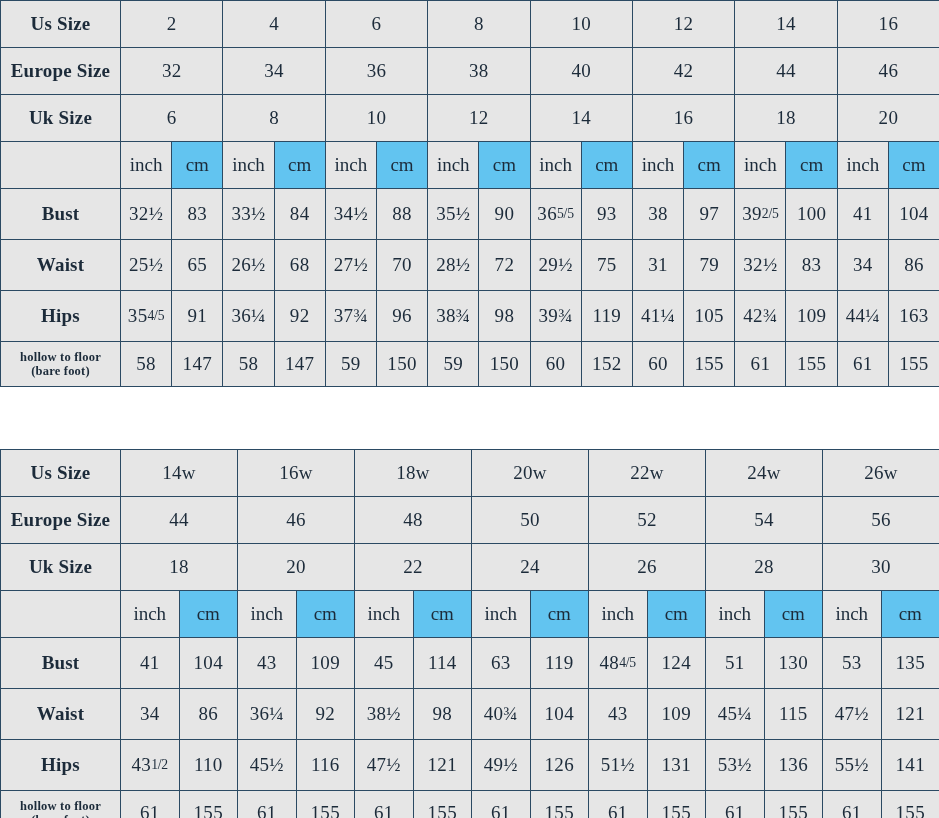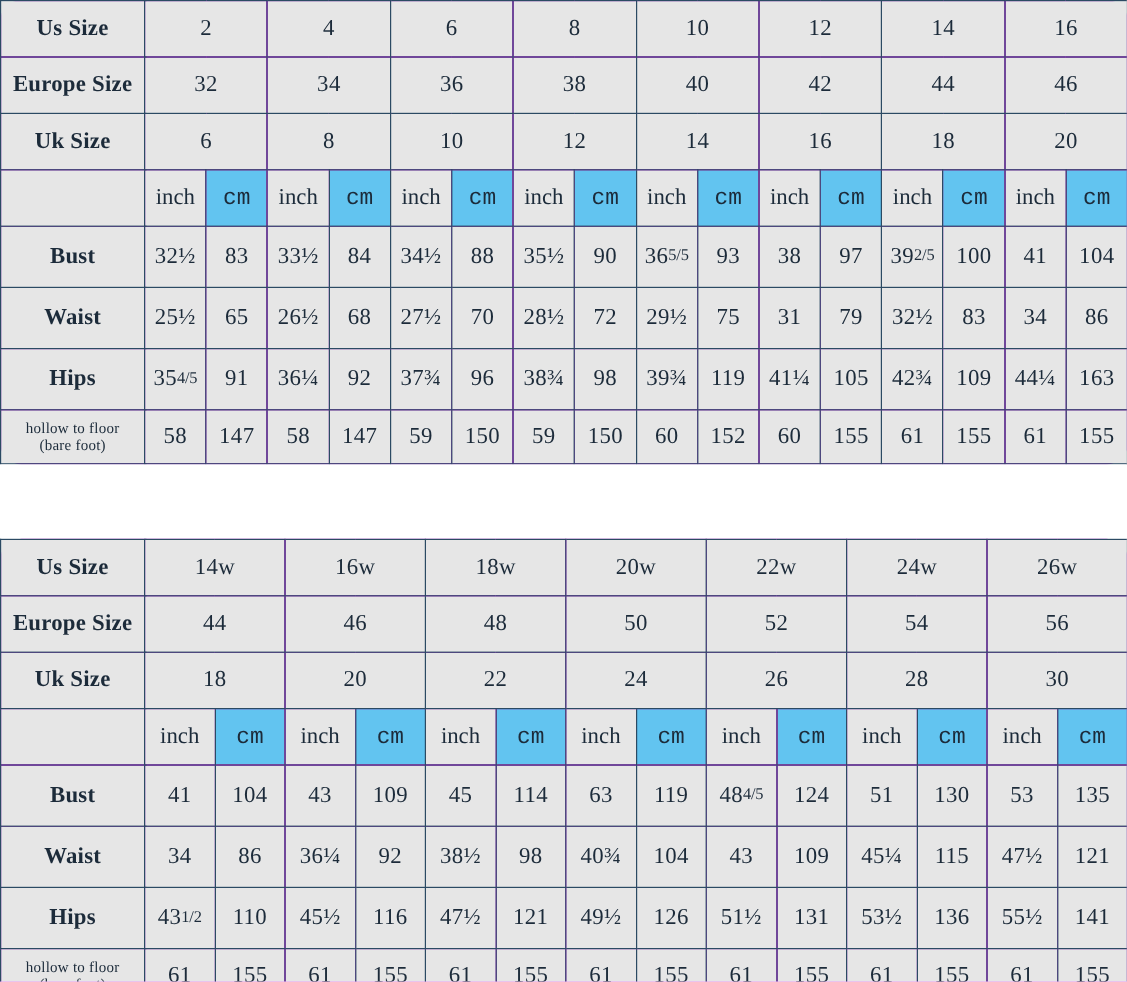--- a/index.html
+++ b/index.html
@@ -15,21 +15,21 @@
     overflow: hidden;
   }
   .chart-wrap {
     width: 939px;
     box-sizing: border-box;
   }
   table.size-table {
     border-collapse: collapse;
     table-layout: fixed;
     width: 939px;
-    background: #d946ef;
+    background: #f9a8d4;
     border-radius: 18px;
   }
   table.size-table td {
     border: 1px solid #2b4a63;
     text-align: center;
     vertical-align: middle;
     color: #1c2b3a;
     background: #e6e6e6;
     font-family: "Liberation Serif", serif;
     font-size: 19px;
@@ -42,39 +42,39 @@
     background: #62c4f0;
     font-family: "Liberation Sans", sans-serif;
     font-weight: bold;
     font-size: 17px;
     color: #17384f;
     letter-spacing: .2px;
   }
   td.rowlabel.small {
     font-size: 12.5px;
     line-height: 1.15;
-    font-weight: normal;
+    font-weight: bold;
     white-space: normal;
   }
   td.blank {
     background: #62c4f0;
     border-top-color: #62c4f0;
     border-bottom-color: #62c4f0;
   }
   td.cm {
     background: #62c4f0;
   }
   td.unit {
     font-family: "Liberation Sans", sans-serif;
     font-size: 15px;
     color: #1c3346;
     font-weight: normal;
   }
   td.unit.inch { background: #e6e6e6; }
-  td.unit.cm   { background: #62c4f0; font-family: Liberation Mono, monospace; }
+  td.unit.cm   { background: #62c4f0; }
 
   tr.r-size td { height: 46px; }
   tr.r-unit td { height: 46px; }
   tr.r-meas td { height: 50px; }
   tr.r-hollow td { height: 44px; }
 
   .frac {
     display: inline-block;
     font-size: 0.72em;
     position: relative;

